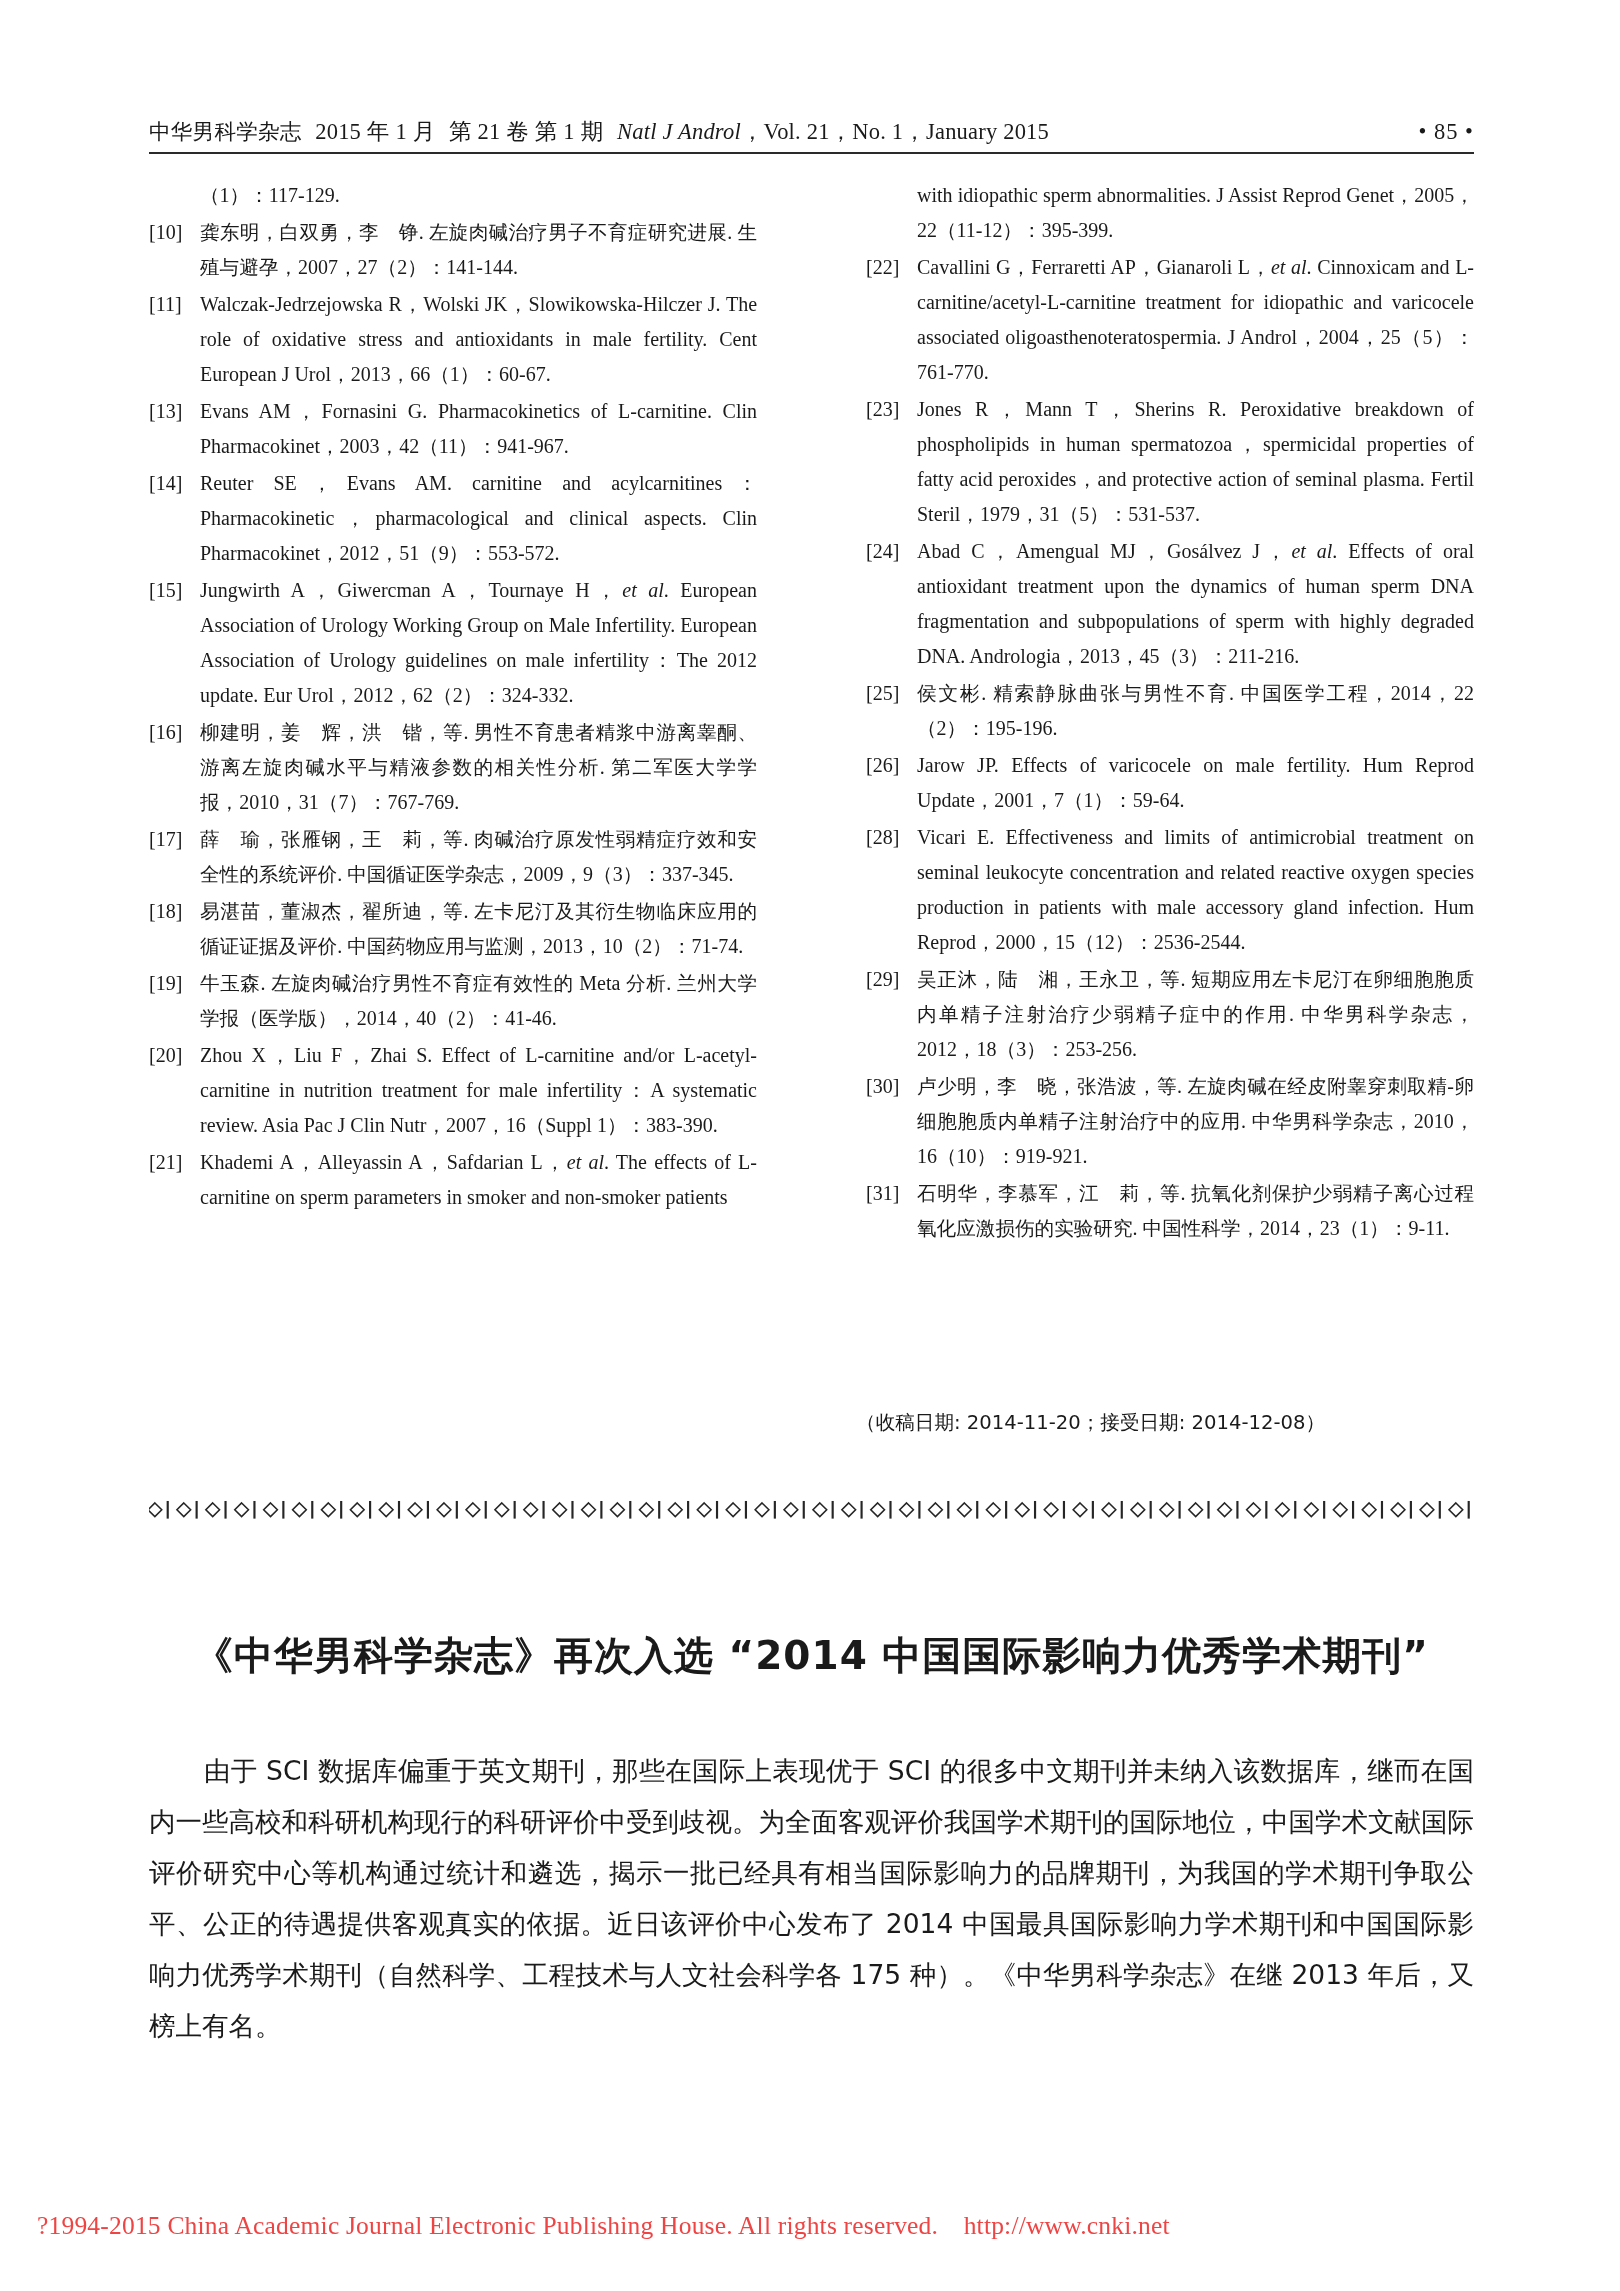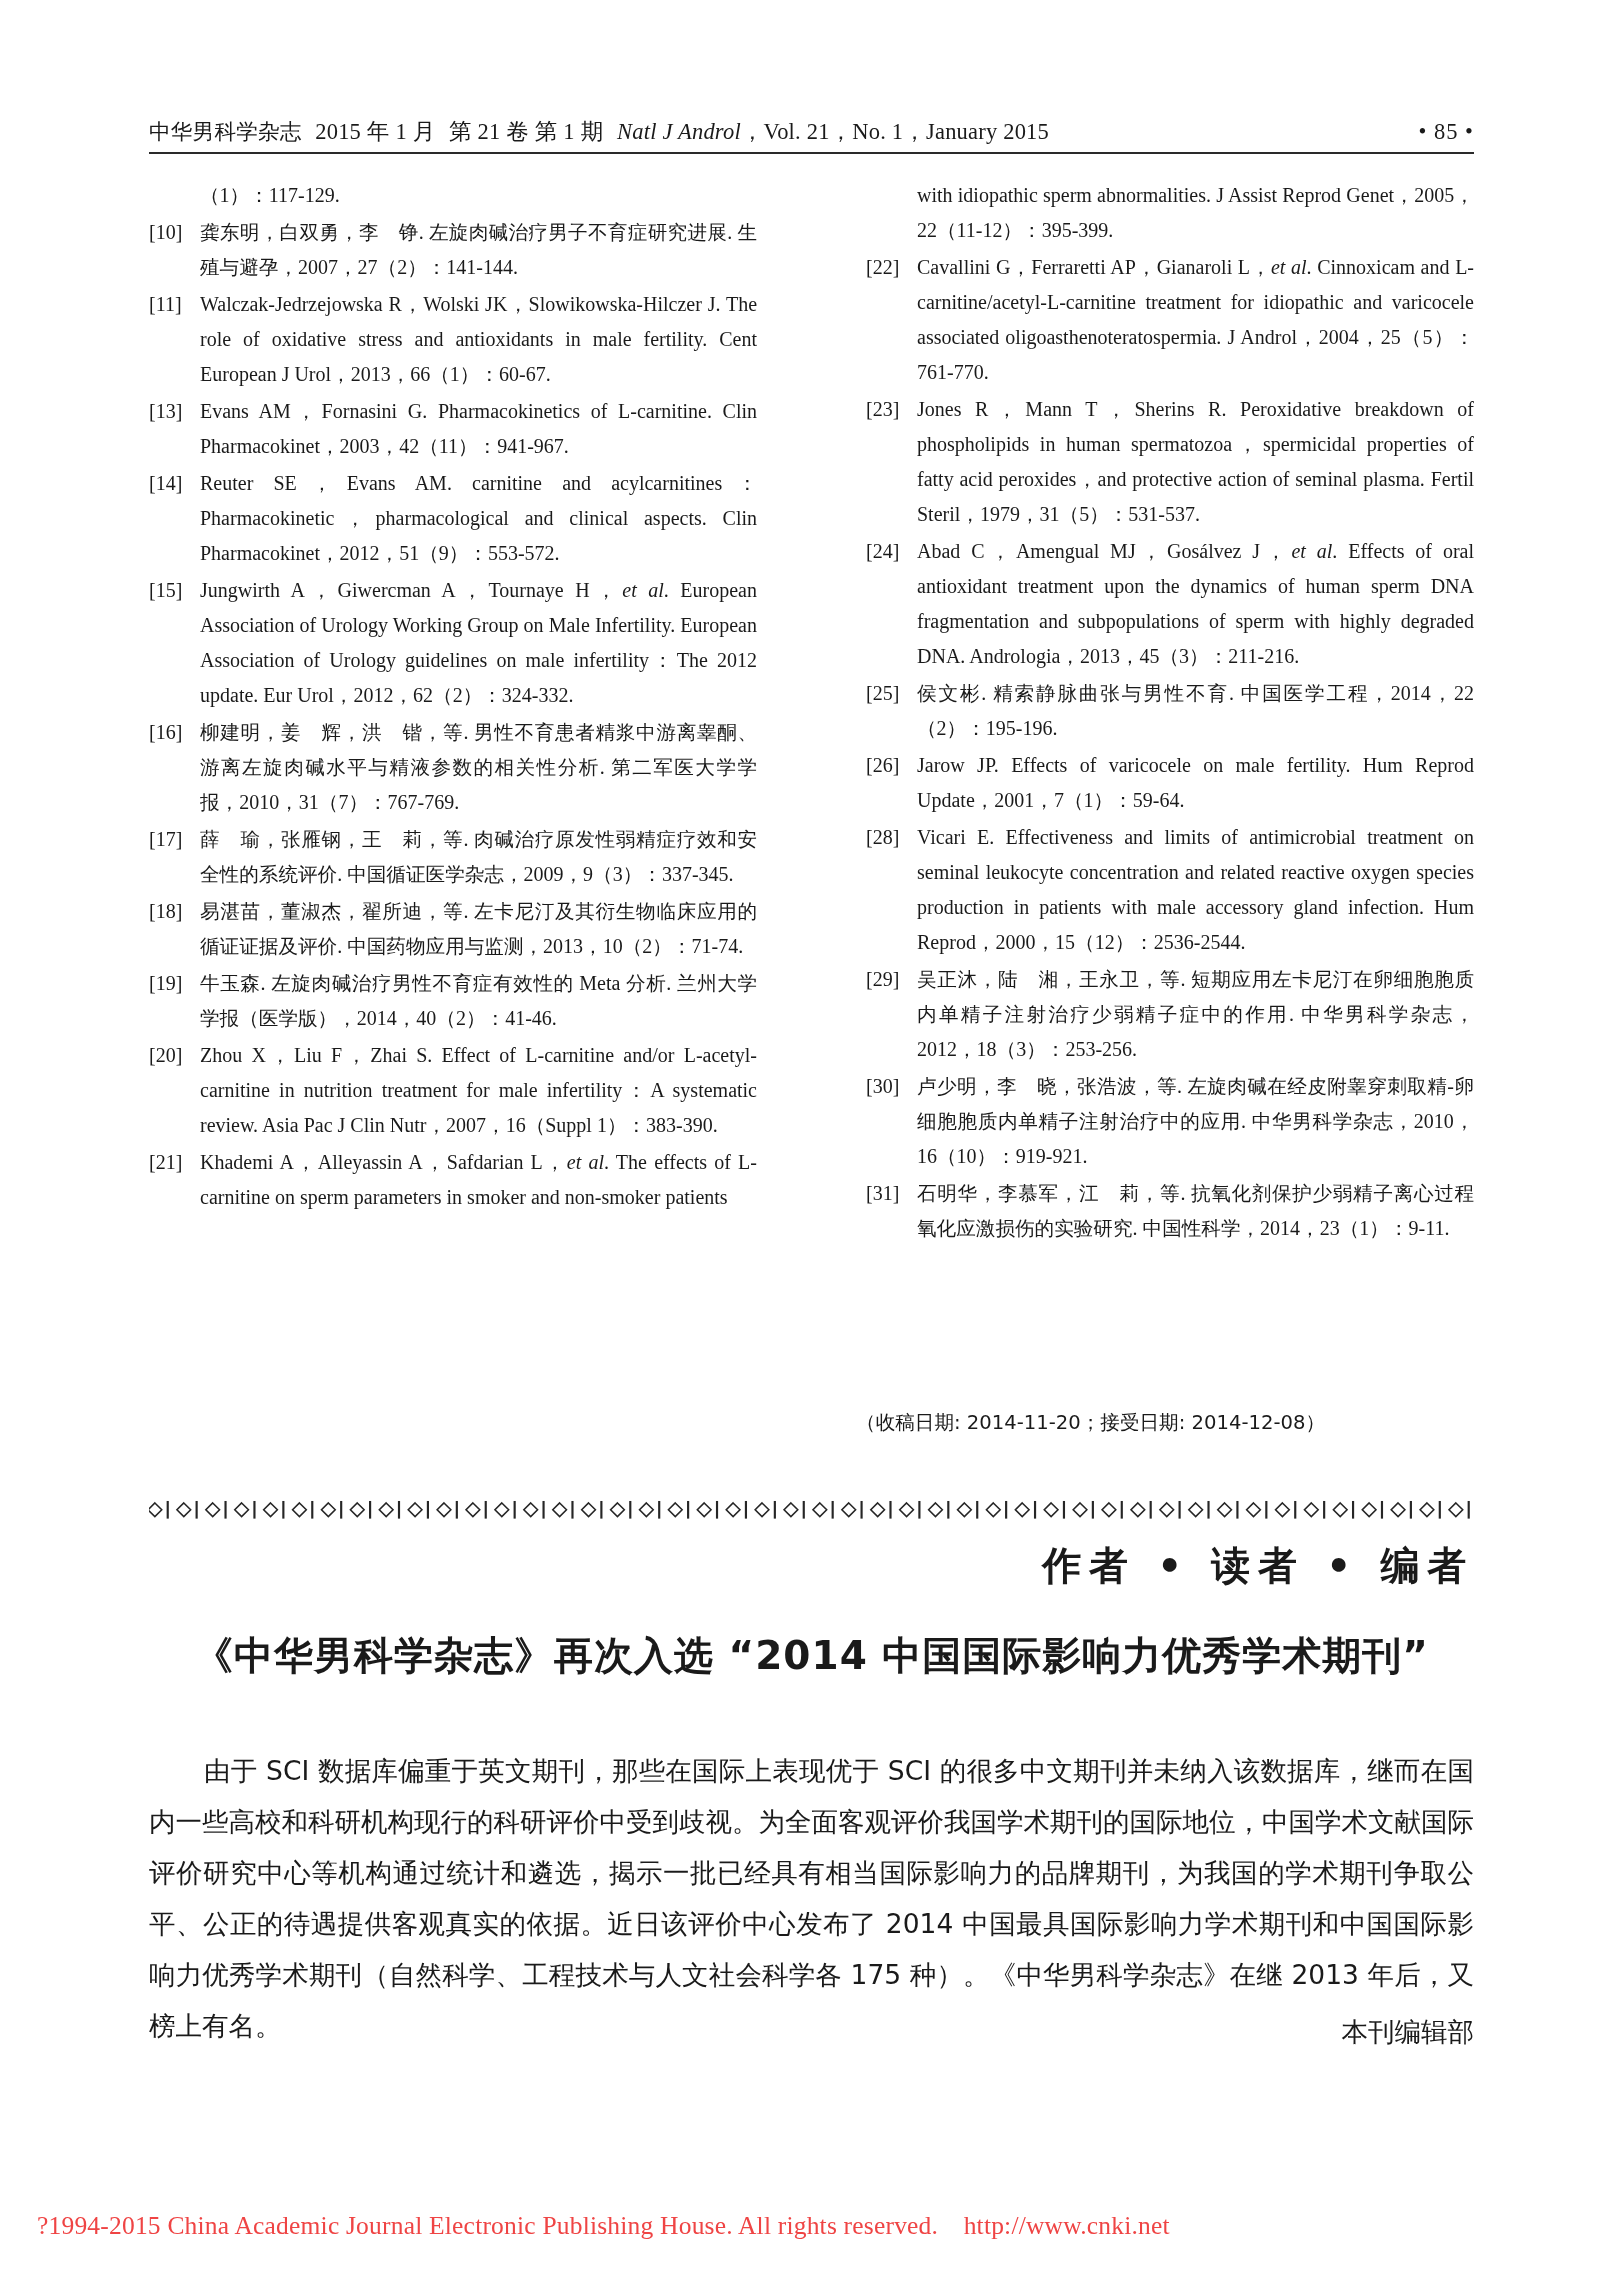--- a/index.html
+++ b/index.html
@@ -319,24 +319,22 @@
           <path d="M1274.5 4 L1281.5 11 L1274.5 18 L1267.5 11 Z" fill="#ffffff" stroke="#262626" stroke-width="1.6"></path>
           <rect x="1286.5" y="2" width="2.2" height="18" fill="#262626"></rect>
           <path d="M1304 4 L1311 11 L1304 18 L1297 11 Z" fill="#ffffff" stroke="#262626" stroke-width="1.6"></path>
           <rect x="1316" y="2" width="2.2" height="18" fill="#262626"></rect>
           <path d="M1333.5 4 L1340.5 11 L1333.5 18 L1326.5 11 Z" fill="#ffffff" stroke="#262626" stroke-width="1.6"></path>
           <rect x="1345.5" y="2" width="2.2" height="18" fill="#262626"></rect>
         </g>
     </svg>
   </div>
 
-  <div class="banner">作者 • 读者 • 编者</div>
 
   <div class="art-title">《中华男科学杂志》再次入选 “2014 中国国际影响力优秀学术期刊”</div>
   <div class="art-body">由于 SCI 数据库偏重于英文期刊，那些在国际上表现优于 SCI 的很多中文期刊并未纳入该数据库，继而在国内一些高校和科研机构现行的科研评价中受到歧视。为全面客观评价我国学术期刊的国际地位，中国学术文献国际评价研究中心等机构通过统计和遴选，揭示一批已经具有相当国际影响力的品牌期刊，为我国的学术期刊争取公平、公正的待遇提供客观真实的依据。近日该评价中心发布了 2014 中国最具国际影响力学术期刊和中国国际影响力优秀学术期刊（自然科学、工程技术与人文社会科学各 175 种）。《中华男科学杂志》在继 2013 年后，又榜上有名。</div>
-  <div class="art-sign">本刊编辑部</div>
 
   <div class="footer">
     <span>?1994-2015 China Academic Journal Electronic Publishing House. All rights reserved.</span><span class="gap"></span><span>http://www.cnki.net</span>
   </div>
 
 </div>
 
 
 </body></html>

